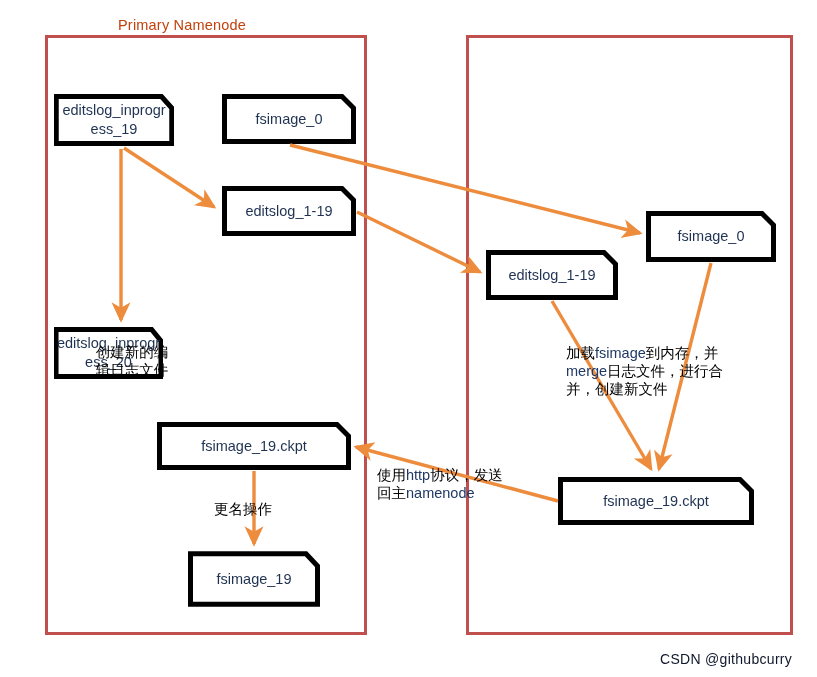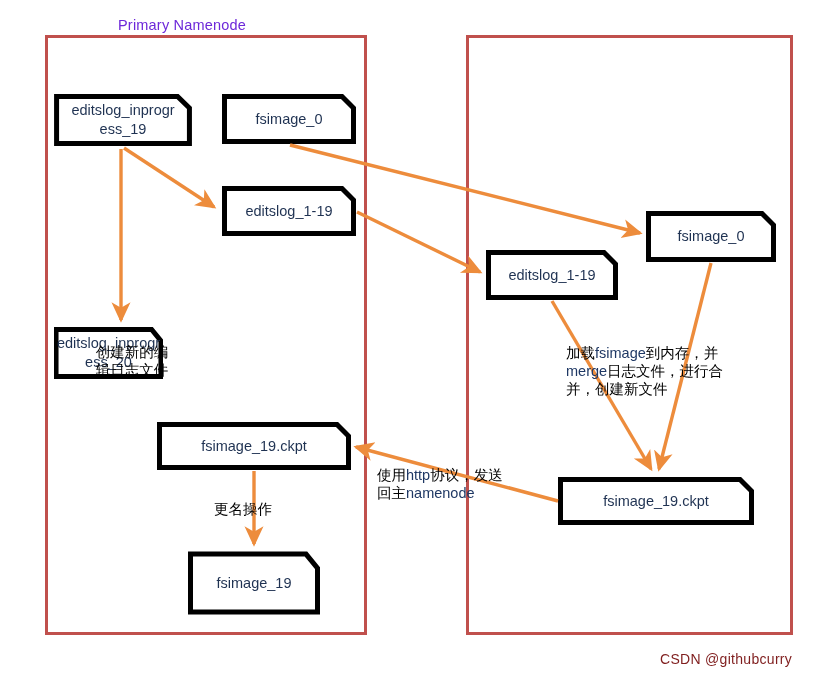--- a/index.html
+++ b/index.html
@@ -20,21 +20,21 @@
   
   .panel {
     position: absolute;
     border: 3px solid #c0504d;
     background: transparent;
     box-sizing: border-box;
   }
   .panel-title {
     position: absolute;
     font-size: 14.5px;
-    color: #6d28d9;
+    color: #c2410c;
     letter-spacing: .2px;
     white-space: nowrap;
     font-family: "Liberation Sans", "DejaVu Sans", sans-serif;
   }
   
   .note {
     position: absolute;
     box-sizing: border-box;
     background: #ffffff;
     display: flex;
@@ -74,21 +74,21 @@
     left: 0; top: 0;
     width: 817px;
     height: 677px;
     z-index: 2;
     pointer-events: none;
   }
   
   .watermark {
     position: absolute;
     font-size: 14px;
-    color: #7f1d1d;
+    color: #0f172a;
     white-space: nowrap;
     letter-spacing: .3px;
   }
 </style>
 </head>
 <body>
 
 <div id="canvas">
 
   <svg id="arrows" viewBox="0 0 817 677" xmlns="http://www.w3.org/2000/svg">
@@ -107,21 +107,21 @@
       <line x1="558" y1="501" x2="356" y2="447"></line>
       <line x1="254" y1="471" x2="254" y2="544"></line>
     </g>
   </svg>
 
   <div class="panel" style="left:45px;top:35px;width:322px;height:600px;"></div>
   <div class="panel-title" style="left:118px;top:17px;">Primary  Namenode</div>
 
   <div class="panel" style="left:466px;top:35px;width:327px;height:600px;"></div>
 
-  <div class="note" style="left:54px;top:94px;width:138px;height:52px;">
+  <div class="note" style="left:54px;top:94px;width:120px;height:52px;">
     <span class="note-bg">
       <svg viewBox="0 0 134 52" preserveAspectRatio="none">
         <path d="M2.5,2.5 L120,2.5 L131.5,14 L131.5,49.5 L2.5,49.5 Z" fill="#ffffff" stroke="#000000" stroke-width="5" vector-effect="non-scaling-stroke"></path>
       </svg>
     </span>
     <span class="note-label">editslog_inprogr
 ess_19</span>
   </div>
 
   <div class="note" style="left:222px;top:94px;width:134px;height:50px;">
@@ -154,21 +154,21 @@
 
   <div class="note" style="left:157px;top:422px;width:194px;height:48px;">
     <span class="note-bg">
       <svg viewBox="0 0 194 48" preserveAspectRatio="none">
         <path d="M2.5,2.5 L180,2.5 L191.5,14 L191.5,45.5 L2.5,45.5 Z" fill="#ffffff" stroke="#000000" stroke-width="5" vector-effect="non-scaling-stroke"></path>
       </svg>
     </span>
     <span class="note-label">fsimage_19.ckpt</span>
   </div>
 
-  <div class="note" style="left:188px;top:551px;width:132px;height:64px;">
+  <div class="note" style="left:188px;top:551px;width:132px;height:56px;">
     <span class="note-bg">
       <svg viewBox="0 0 132 52" preserveAspectRatio="none">
         <path d="M2.5,2.5 L118,2.5 L129.5,14 L129.5,49.5 L2.5,49.5 Z" fill="#ffffff" stroke="#000000" stroke-width="5" vector-effect="non-scaling-stroke"></path>
       </svg>
     </span>
     <span class="note-label">fsimage_19</span>
   </div>
 
   <div class="note" style="left:646px;top:211px;width:130px;height:51px;">
     <span class="note-bg">

